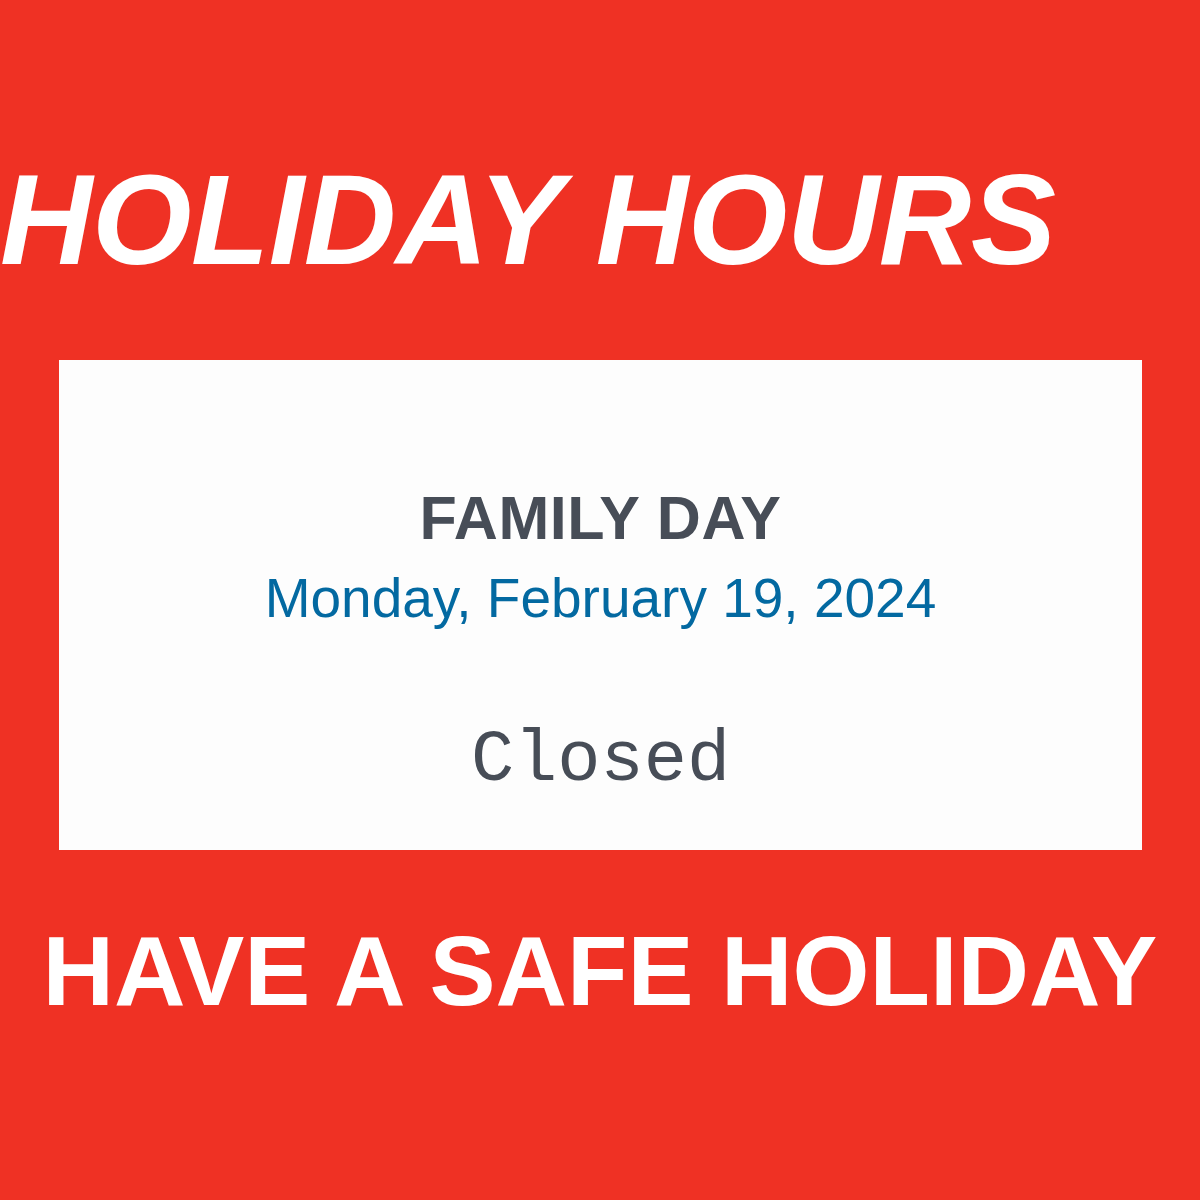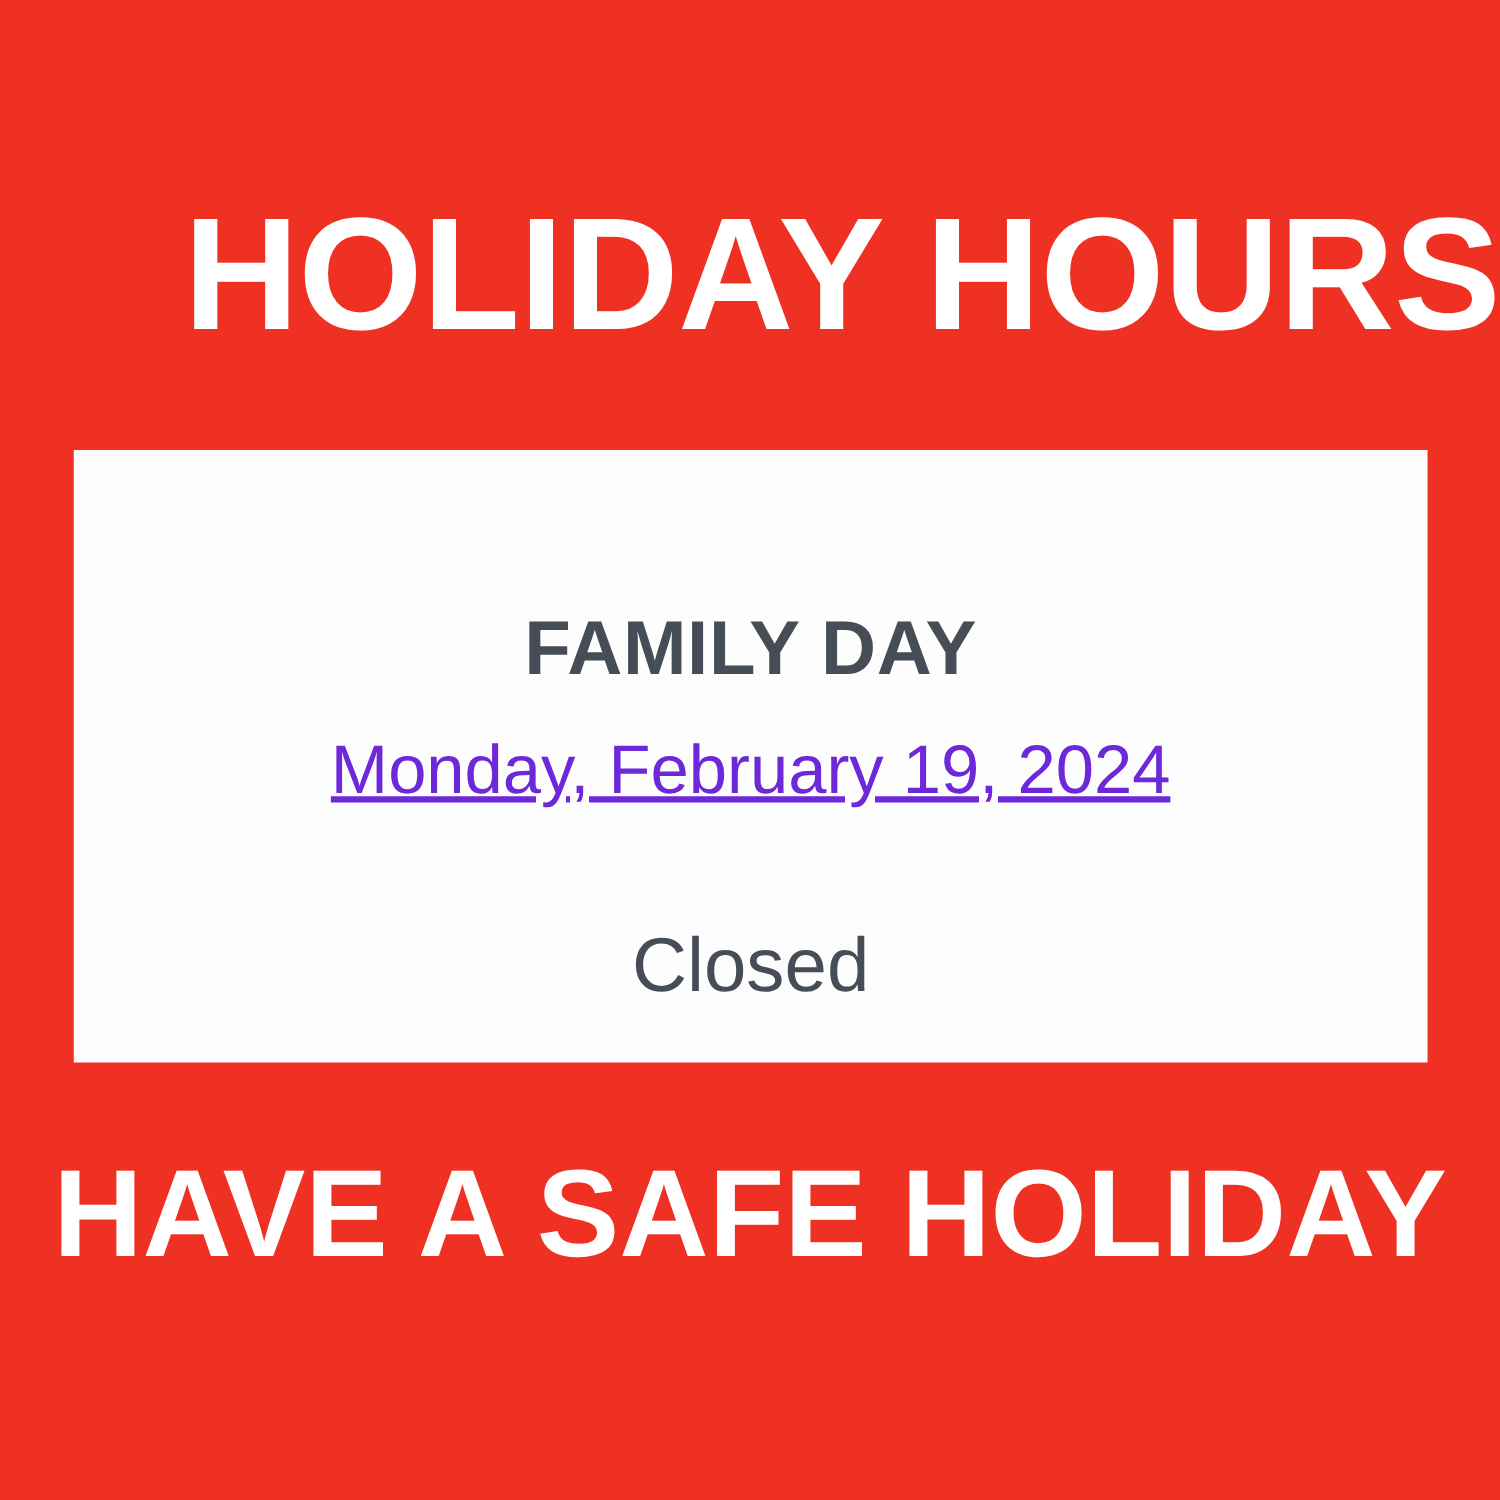--- a/index.html
+++ b/index.html
@@ -28,21 +28,22 @@
 
   
   .headline-band {
     position: absolute;
     left: 0;
     right: 0;
     top: 150px;
     height: 140px;
     display: flex;
     align-items: center;
-    justify-content: flex-end;
+    justify-content: flex-start;
+    font-style: italic;
   }
   .headline {
     margin: 0;
     font-family: "Liberation Sans", sans-serif;
     font-weight: 700;
     font-size: 128px;
     line-height: 1;
     letter-spacing: -0.5px;
     color: #ffffff;
     text-align: center;
@@ -76,37 +77,36 @@
     font-family: "Liberation Sans", sans-serif;
     font-weight: 700;
     font-size: 61px;
     line-height: 1.0;
     letter-spacing: 0.5px;
     color: #474d57;
     white-space: nowrap;
   }
 
   .holiday-date {
-    margin: 17px;
+    margin: 0;
     padding-top: 22px;
     font-family: "Liberation Sans", sans-serif;
     font-weight: 400;
     font-size: 55px;
     line-height: 1.0;
-    color: #6d28d9;
+    color: #0369a1;
     white-space: nowrap;
-    text-decoration: underline;
   }
 
   .holiday-status {
-    margin: 0;
+    margin: 17px;
     padding-top: 82px;
-    font-family: Liberation Sans, sans-serif;
+    font-family: Liberation Mono, monospace;
     font-weight: 400;
-    font-size: 61px;
+    font-size: 72px;
     line-height: 1.0;
     color: #474d57;
     white-space: nowrap;
   }
 
   
   .footer-band {
     position: absolute;
     left: 0;
     right: 0;

